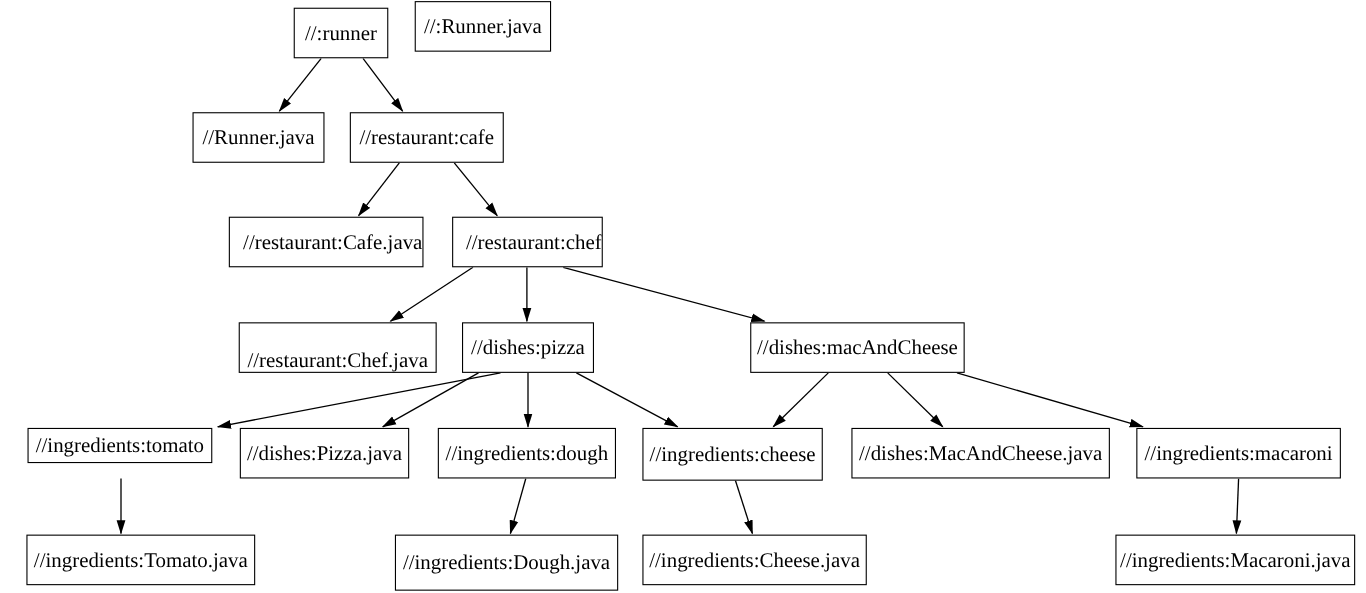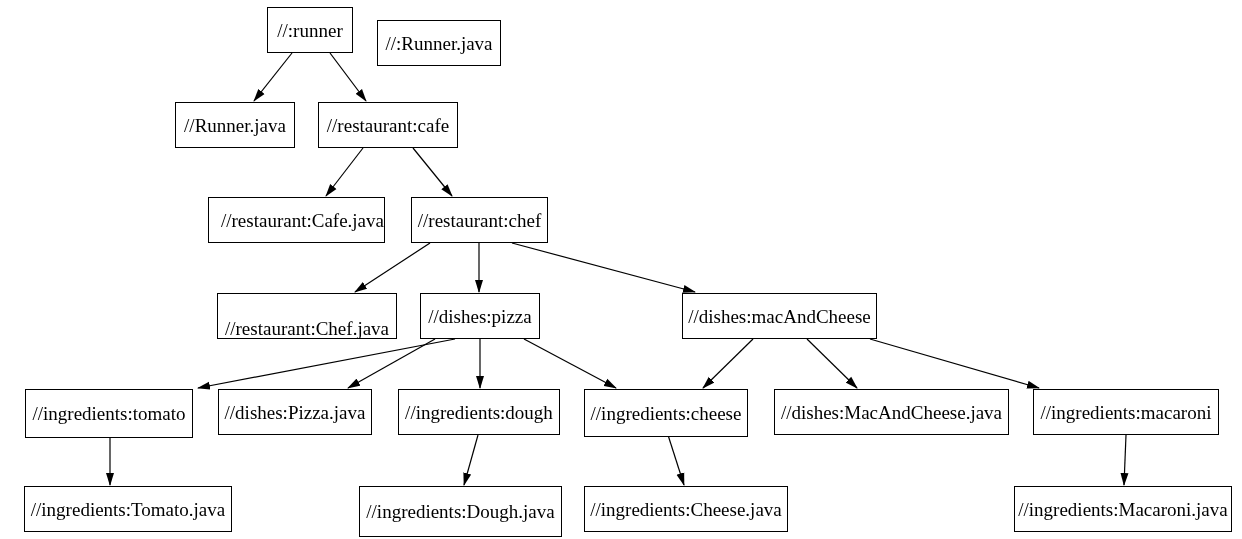--- a/index.html
+++ b/index.html
@@ -72,45 +72,45 @@
         <line class="edge-line" x1="110" y1="435" x2="110" y2="485" marker-end="url(#arrowhead)"></line>
         <line class="edge-line" x1="478" y1="435" x2="464" y2="485" marker-end="url(#arrowhead)"></line>
         <line class="edge-line" x1="668" y1="435" x2="684" y2="485" marker-end="url(#arrowhead)"></line>
         <line class="edge-line" x1="1126" y1="435" x2="1124" y2="485" marker-end="url(#arrowhead)"></line>
       </g>
   </svg>
   <div id="nodes-layer">
       <div class="graph-node" style="left: 267px; top: 7px; width: 86px; height: 46px;">
         <span>//:runner</span>
       </div>
-      <div class="graph-node" style="left: 377px; top: 20px; width: 124px; height: 46px;">
+      <div class="graph-node" style="left: 377px; top: 1px; width: 124px; height: 46px;">
         <span>//:Runner.java</span>
       </div>
       <div class="graph-node" style="left: 175px; top: 102px; width: 120px; height: 46px;">
         <span>//Runner.java</span>
       </div>
       <div class="graph-node" style="left: 318px; top: 102px; width: 140px; height: 46px;">
         <span>//restaurant:cafe</span>
       </div>
       <div class="graph-node" style="left: 208px; top: 197px; width: 177px; height: 46px; justify-content: flex-end;">
         <span>//restaurant:Cafe.java</span>
       </div>
-      <div class="graph-node" style="left: 411px; top: 197px; width: 137px; height: 46px;">
+      <div class="graph-node" style="left: 411px; top: 197px; width: 137px; height: 46px; justify-content: flex-end;">
         <span>//restaurant:chef</span>
       </div>
       <div class="graph-node" style="left: 217px; top: 293px; width: 180px; height: 46px; align-items: flex-end;">
         <span>//restaurant:Chef.java</span>
       </div>
       <div class="graph-node" style="left: 420px; top: 293px; width: 120px; height: 46px;">
         <span>//dishes:pizza</span>
       </div>
       <div class="graph-node" style="left: 682px; top: 293px; width: 195px; height: 46px; text-align: right;">
         <span>//dishes:macAndCheese</span>
       </div>
-      <div class="graph-node" style="left: 25px; top: 389px; width: 168px; height: 49px;">
+      <div class="graph-node" style="left: 25px; top: 389px; width: 168px; height: 32px;">
         <span>//ingredients:tomato</span>
       </div>
       <div class="graph-node" style="left: 218px; top: 389px; width: 154px; height: 46px;">
         <span>//dishes:Pizza.java</span>
       </div>
       <div class="graph-node" style="left: 398px; top: 389px; width: 162px; height: 46px;">
         <span>//ingredients:dough</span>
       </div>
       <div class="graph-node" style="left: 584px; top: 389px; width: 164px; height: 48px;">
         <span>//ingredients:cheese</span>

